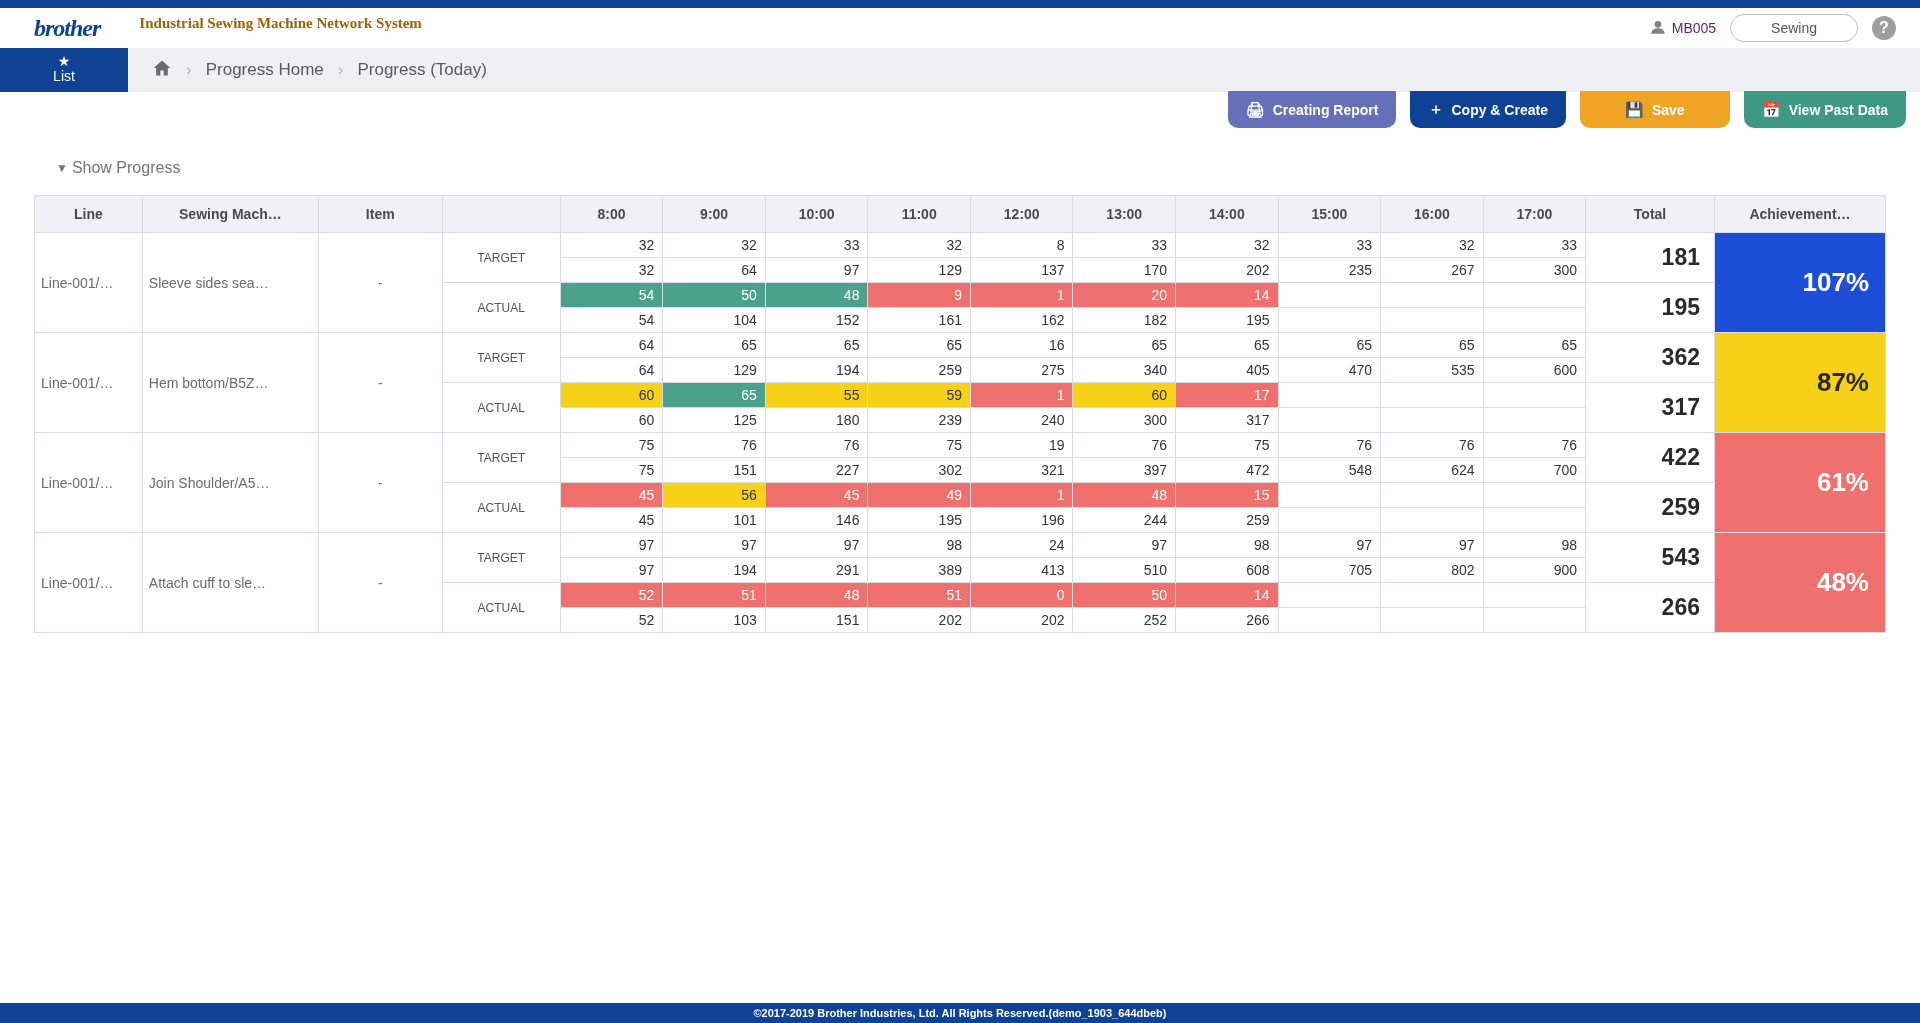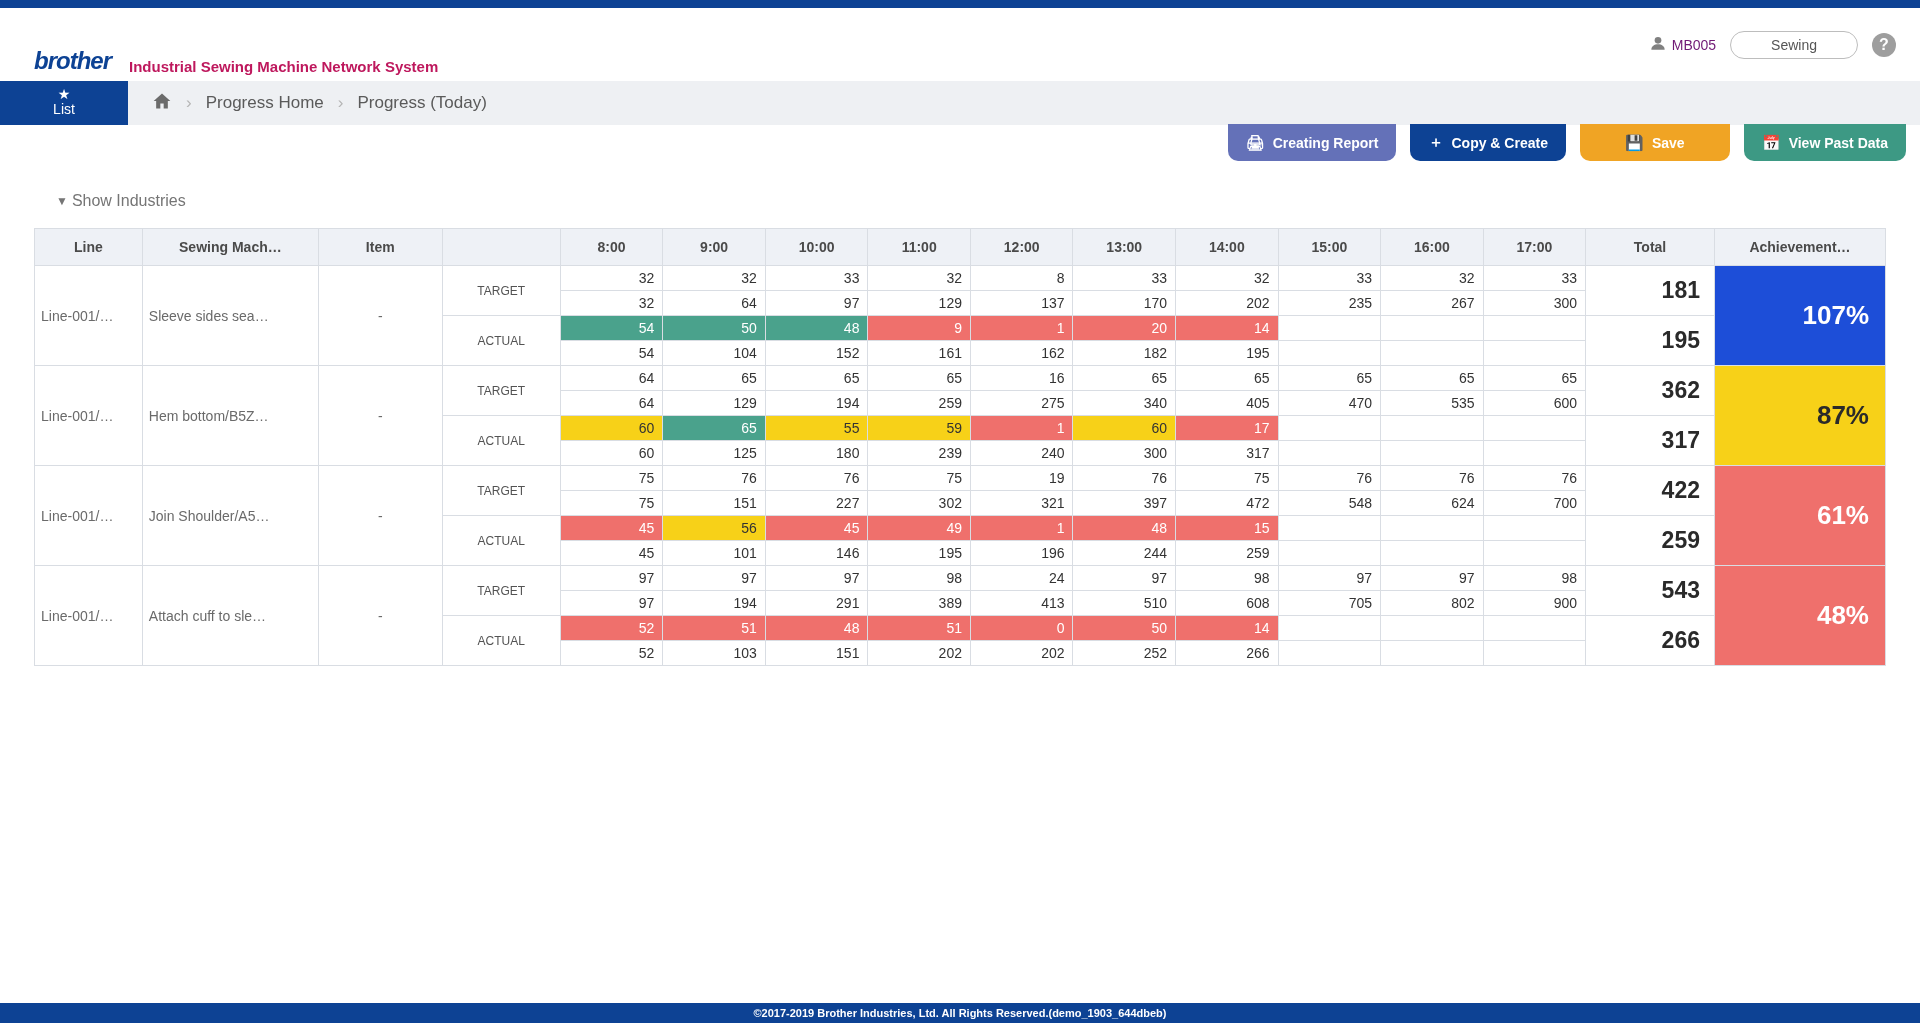--- a/index.html
+++ b/index.html
@@ -4,23 +4,23 @@
 <style>
 * { margin: 0; padding: 0; box-sizing: border-box; }
 body { font-family: Arial, Helvetica, sans-serif; background: #fff; color: #333; }
 
 .top-strip { height: 8px; background: #0d4294; }
 
 .header {
   display: flex; align-items: center; justify-content: space-between;
   padding: 6px 24px 6px 34px;
 }
-.header-left { display: flex; align-items: flex-end; gap: 18px; }
+.header-left { display: flex; align-items: flex-start; gap: 39px; font-family: Liberation Serif, serif; }
 .logo { color: #0d4294; font-weight: 900; font-size: 24px; letter-spacing: -1px; font-style: italic;}
-.system-title { color: #be185d; font-weight: 700; font-size: 15px; margin-top: 44px; }
+.system-title { color: #a16207; font-weight: 700; font-size: 15px; }
 .header-right { display: flex; align-items: center; gap: 14px; }
 .user-box { display: flex; align-items: center; gap: 6px; color: #701a75; font-size: 14px; }
 .logout-btn {
   border: 1px solid #bdbdbd; border-radius: 18px; background: #fff;
   padding: 5px 40px; font-size: 14px; color: #555; cursor: pointer;
 }
 .help-icon {
   width: 24px; height: 24px; border-radius: 50%; background: #9e9e9e;
   color: #fff; display: flex; align-items: center; justify-content: center;
   font-weight: 700; font-size: 16px; cursor: pointer;
@@ -162,21 +162,21 @@
   </button>
   <button class="pill-btn btn-teal">
     <span class="ic">📅</span>
     <span>View Past Data</span>
   </button>
 </div>
 
 <div class="condition-row">
   <span class="condition-toggle">
     <span class="tri">▼</span>
-    <span>Show Industries</span>
+    <span>Show Progress</span>
   </span>
 </div>
 
 <div class="grid-wrap">
   <table class="grid">
     <colgroup>
       <col class="col-line">
         <col class="col-mach">
         <col class="col-item">
         <col class="col-label">

